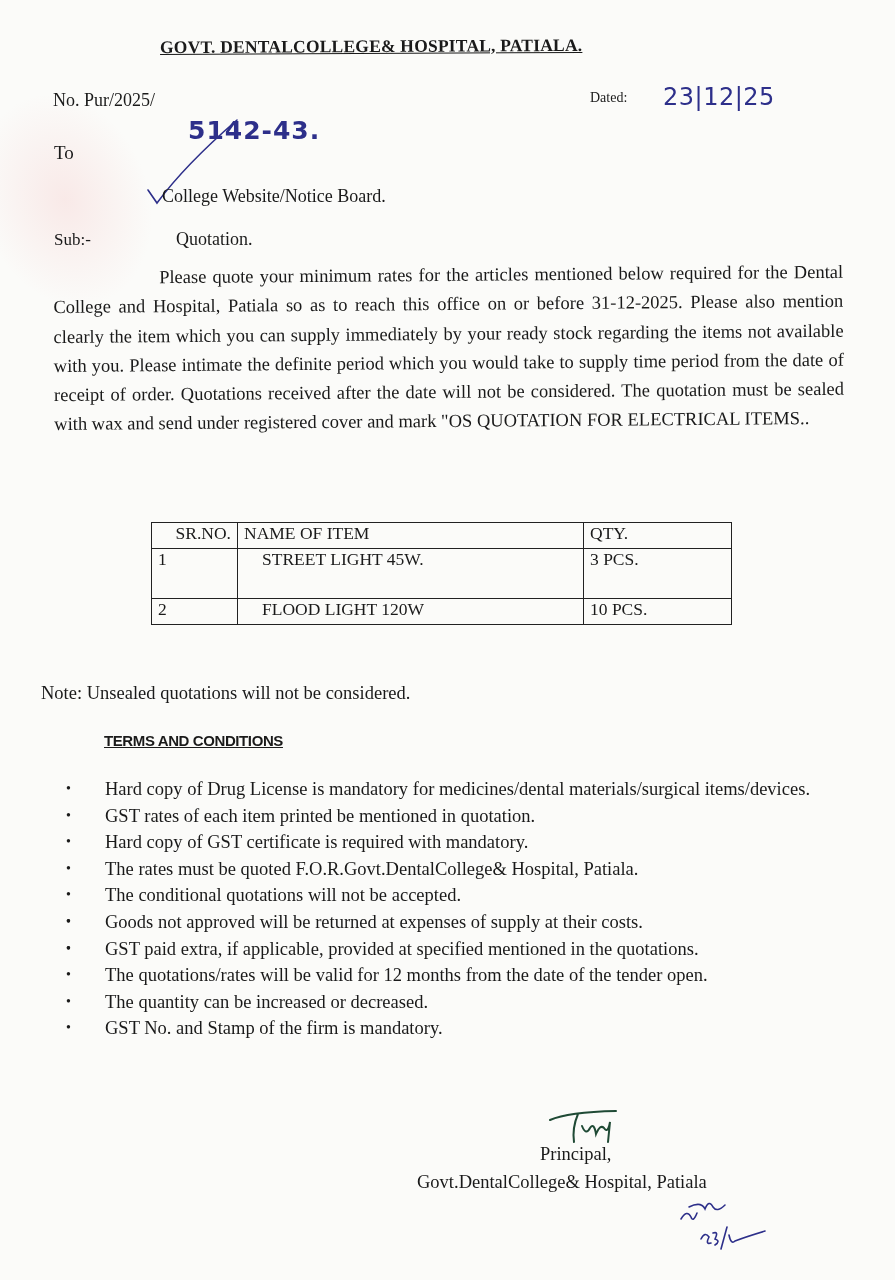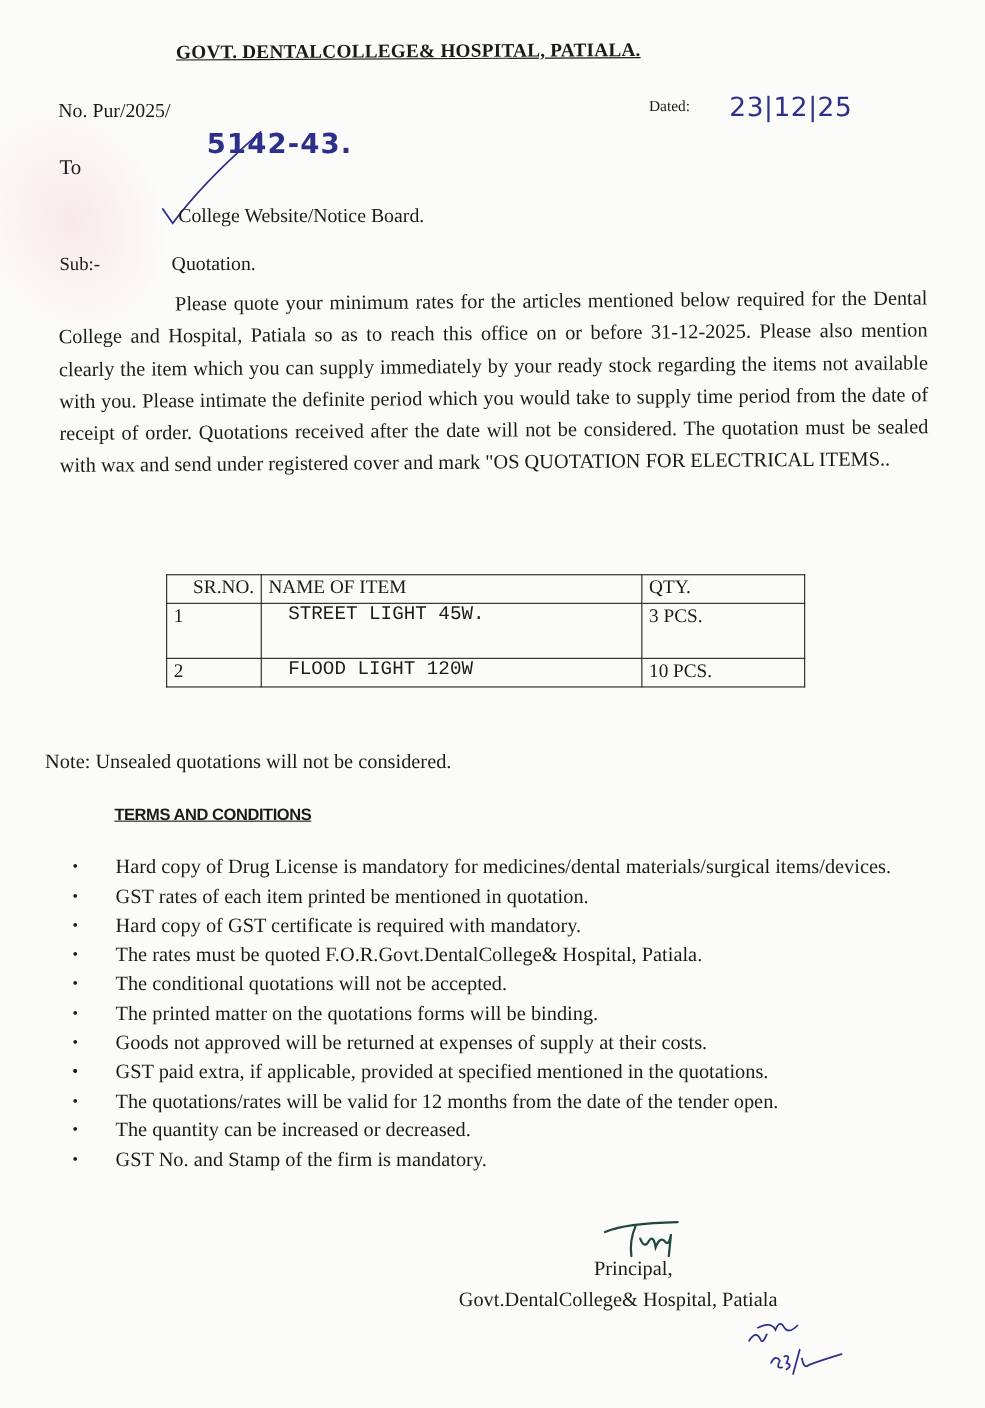--- a/index.html
+++ b/index.html
@@ -30,39 +30,39 @@
   .dated-label { position: absolute; left: 590px; top: 90px; font-size: 14px; }
   .dated-hand {
     position: absolute; left: 663px; top: 83px;
     font-family: "DejaVu Sans", sans-serif; font-size: 24px; color: #2d2f8a;
     letter-spacing: 0.5px;
   }
   .to { position: absolute; left: 54px; top: 142px; font-size: 19px; }
   .tick { position: absolute; left: 145px; top: 115px; }
   .recipient { position: absolute; left: 162px; top: 186px; font-size: 18px; }
   .sub-label { position: absolute; left: 54px; top: 230px; font-size: 17px; }
-  .sub-text { position: absolute; left: 156px; top: 229px; font-size: 18px; }
+  .sub-text { position: absolute; left: 176px; top: 229px; font-size: 18px; }
   .body-para {
     position: absolute; left: 53px; top: 264px; width: 790px;
     font-size: 18.5px; line-height: 29.3px; text-align: justify;
     transform: rotate(-0.45deg); transform-origin: left top;
   }
   .body-para .indent { display: inline-block; width: 106px; }
   table.items {
     position: absolute; left: 151px; top: 522px; width: 581px;
     border-collapse: collapse; font-size: 17.5px;
   }
   table.items td, table.items th {
     border: 1.3px solid #222; padding: 0 6px; font-weight: normal; text-align: left;
     vertical-align: top;
   }
   table.items th { height: 25px; }
   table.items .c1 { width: 73px; text-align: right; }
   table.items .c2 { width: 333px; }
-  table.items .name-cell { padding-left: 24px; font-family: Liberation Mono, monospace; }
+  table.items .name-cell { padding-left: 24px; }
   table.items tr.r1 td { height: 49px; }
   table.items tr.r2 td { height: 25px; }
   .note { position: absolute; left: 41px; top: 683px; font-size: 18.5px; }
   .terms-heading {
     position: absolute; left: 104px; top: 732px;
     font-family: "Liberation Sans", "DejaVu Sans", sans-serif;
     font-size: 15px; font-weight: bold; text-decoration: underline;
     letter-spacing: -0.4px;
   }
   ul.terms {
@@ -129,21 +129,21 @@
   <div class="note">Note: Unsealed quotations will not be considered.</div>
 
   <div class="terms-heading">TERMS AND CONDITIONS</div>
 
   <ul class="terms">
     <li><span class="bullet">•</span><span>Hard copy of Drug License is mandatory for medicines/dental materials/surgical items/devices.</span></li>
     <li><span class="bullet">•</span><span>GST rates of each item printed be mentioned in quotation.</span></li>
     <li><span class="bullet">•</span><span>Hard copy of GST certificate is required with mandatory.</span></li>
     <li><span class="bullet">•</span><span>The rates must be quoted F.O.R.Govt.DentalCollege&amp; Hospital, Patiala.</span></li>
     <li><span class="bullet">•</span><span>The conditional quotations will not be accepted.</span></li>
-    <li><span class="bullet">•</span><span>The printed matter on the quotations forms will be binding.</span></li>
+    <li><span class="bullet">•</span></li>
     <li><span class="bullet">•</span><span>Goods not approved will be returned at expenses of supply at their costs.</span></li>
     <li><span class="bullet">•</span></li>
     <li><span class="bullet">•</span><span>GST paid extra, if applicable, provided at specified mentioned in the quotations.</span></li>
     <li><span class="bullet">•</span><span>The quotations/rates will be valid for 12 months from the date of the tender open.</span></li>
     <li><span class="bullet">•</span><span>The quantity can be increased or decreased.</span></li>
     <li><span class="bullet">•</span><span>GST No. and Stamp of the firm is mandatory.</span></li>
   </ul>
 
   <svg class="signature" width="75" height="40" viewBox="0 0 75 40">
     <path d="M2 12 Q20 4 68 3 M30 6 Q24 20 26 34 M34 18 Q38 28 42 20 Q46 14 48 26 Q52 16 56 20 Q60 26 62 14 L60 34" fill="none" stroke="#1f4a35" stroke-width="2" stroke-linecap="round"></path>

